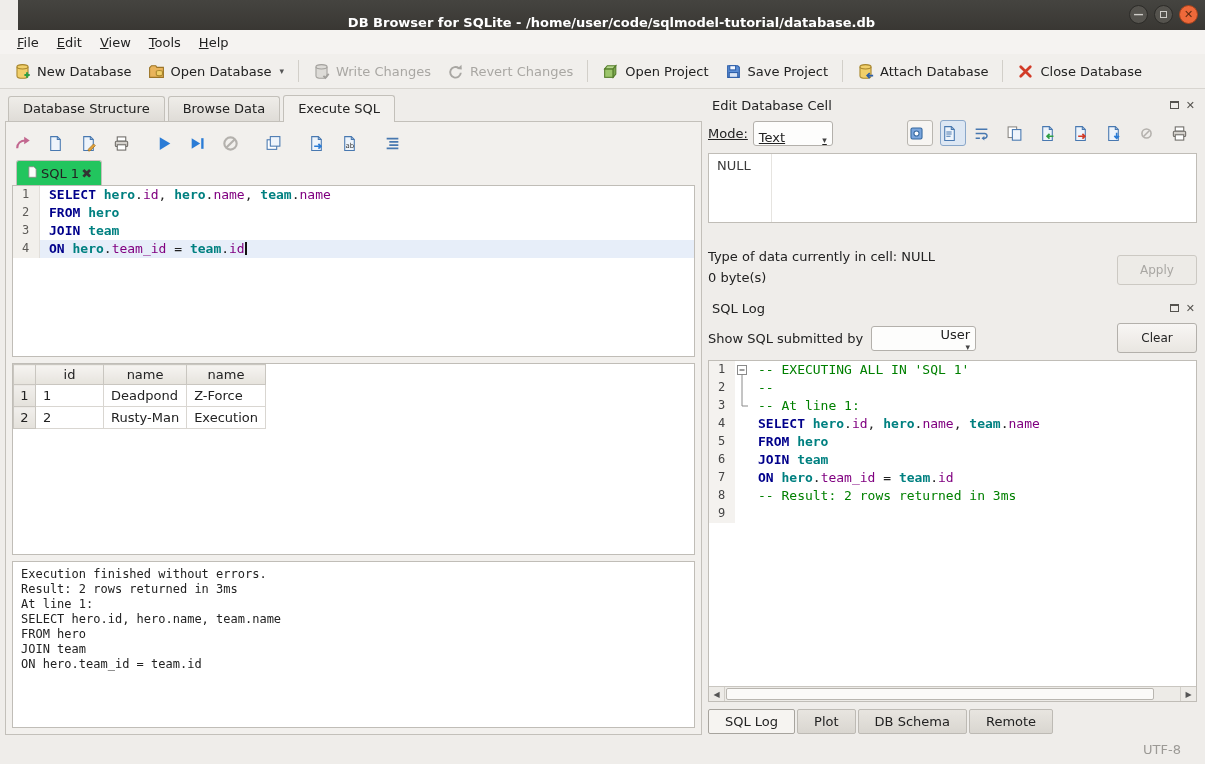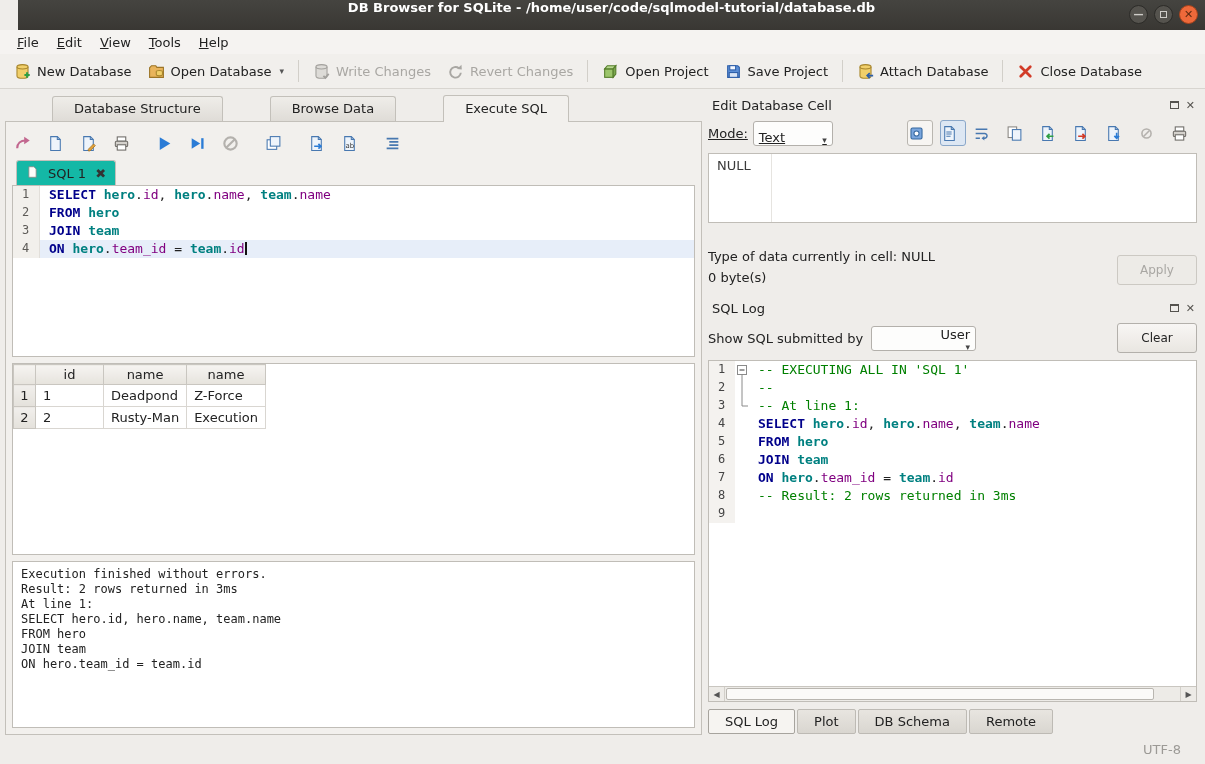--- a/index.html
+++ b/index.html
@@ -1,21 +1,21 @@
 <!DOCTYPE html>
 <html><head>
 <meta charset="utf-8">
 <style>
   * { box-sizing: border-box; margin: 0; padding: 0; }
   html,body { width:1205px; height:764px; overflow:hidden; }
   body { font-family:"DejaVu Sans","Liberation Sans",sans-serif; font-size:13px; background:#efedea; color:#222; }
 
   
   .titlebar { height:30px; background:linear-gradient(#454440,#393733); color:#fff; position:relative;
-              display:flex; align-items:flex-start; justify-content:center; font-weight:bold; font-size:13px;margin-left:18px; }
+              display:flex; align-items:flex-end; justify-content:center; font-weight:bold; font-size:13px;margin-left:18px; }
   .win-controls { position:absolute; right:7px; top:5px; display:flex; gap:6px; }
   .win-btn { width:19px; height:19px; border-radius:50%; background:#55534e; border:1px solid #2c2b28;
              color:#cfcdc9; display:flex; align-items:center; justify-content:center; font-size:10px; line-height:1; }
   .win-btn .maxbox { width:7px; height:7px; border:1px solid #cfcdc9; }
   .win-btn.close { background:#ee693a; border-color:#a8431c; color:#5d2a10; font-size:11px; font-weight:bold; }
 
   
   .menubar { height:24px; background:#f5f3f1; display:flex; align-items:center; padding-left:8px; }
   .menu-item { padding:3px 9px; border-radius:2px; }
   .toolbar { height:35px; background:#f1efec; border-bottom:1px solid #d8d5d0; display:flex; align-items:center; padding-left:6px; }
@@ -25,32 +25,32 @@
   .tb-icon svg, .icon-btn svg { display:block; }
   .tb-dd { font-size:9px; color:#555; margin-left:2px; }
 
   
   .main { display:flex; height:646px; padding:5px 8px 0 5px; gap:6px; }
   .left-panel { width:697px; display:flex; flex-direction:column; }
   .right-panel { flex:1; display:flex; flex-direction:column; }
 
   
   .tabs-row { display:flex; align-items:flex-end; height:27px; padding-left:3px; }
-  .tab { height:25px; line-height:24px; padding:0 21px; background:linear-gradient(#efede9,#dfdcd7);
-         border:1px solid #c3c0ba; border-bottom:none; border-radius:3px 3px 0 0; margin-right:3px;margin-left:44px; }
+  .tab { height:25px; line-height:24px; padding:0 14px; background:linear-gradient(#efede9,#dfdcd7);
+         border:1px solid #c3c0ba; border-bottom:none; border-radius:3px 3px 0 0; margin-right:3px; }
   .tab.active { background:#f2f0ed; height:27px; line-height:26px; position:relative; z-index:2; margin-bottom:-1px; }
   .left-frame { flex:1; border:1px solid #c3c0ba; background:#f2f0ed; padding:6px; display:flex; flex-direction:column; position:relative; z-index:1; }
 
   .sql-toolbar { height:30px; display:flex; align-items:center; gap:7px; padding-left:2px; }
   .icon-btn { width:26px; height:26px; display:flex; align-items:center; border-radius:3px; }
   .icon-btn.gap { margin-right:10px; }
   .icon-btn.active { background:#dde7f3; border:1px solid #8aa7c9; }
 
   .sql-tabbar { height:27px; display:flex; align-items:flex-end; padding-left:4px; }
-  .sql-tab { display:flex; align-items:center; gap:9px; height:25px; padding:0 9px; background:#14b8a6;
+  .sql-tab { display:flex; align-items:center; gap:2px; height:25px; padding:0 9px; background:#22c55e;
              border:1px solid #c3c0ba; border-bottom:none; border-radius:3px 3px 0 0; }
   .sql-tab .close-x { font-weight:bold; color:#333; font-size:13px; }
 
   .editor { height:172px; background:#fff; border:1px solid #c0bdb7; overflow:hidden; }
   .code-line { display:flex; height:18px; font-family:"DejaVu Sans Mono","Liberation Mono",monospace; font-size:13px; }
   .code-line .ln { flex:0 0 27px; background:#f2f0ec; color:#5d5b57; font-size:12px; padding:1px 0 0 9px; border-right:1px solid #e2dfda; }
   .code-line .code { flex:1; padding:1px 0 0 9px; white-space:pre; }
   .code-line.current .code { background:#e7eef9; }
   .caret { display:inline-block; width:2px; height:13px; background:#111; vertical-align:-2px; }
   .tok-kw { color:#00008b; font-weight:bold; }

